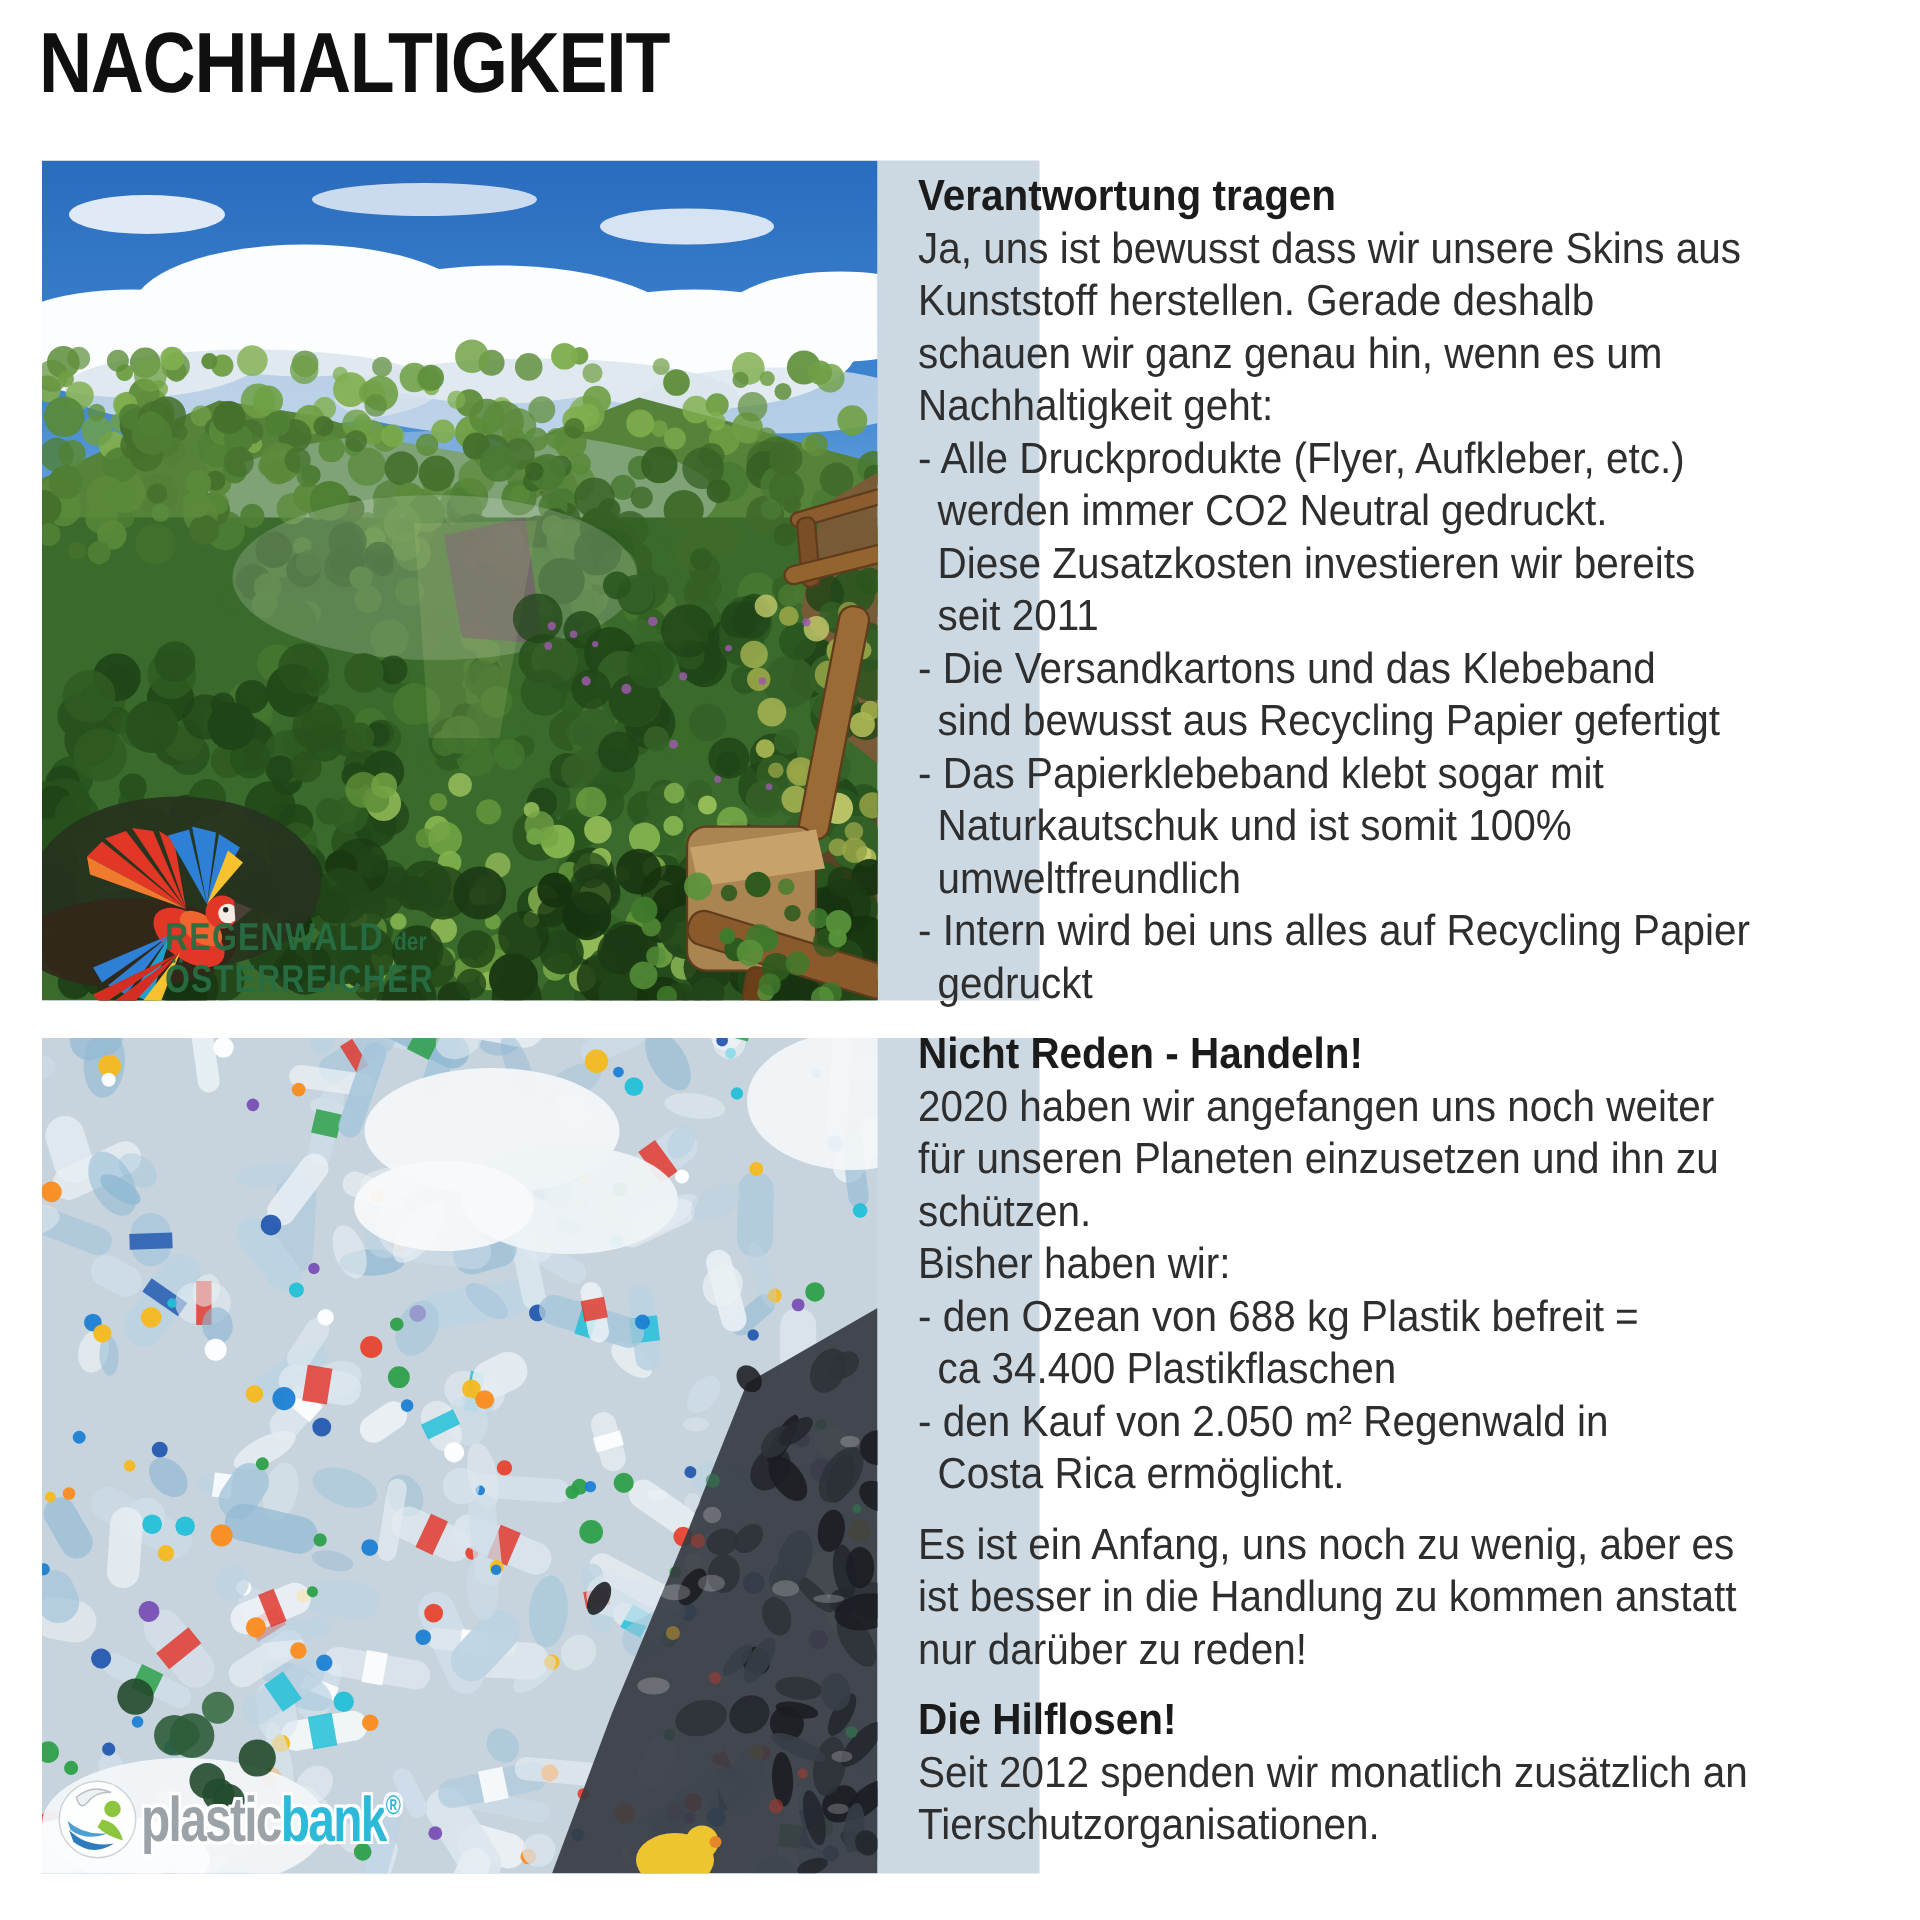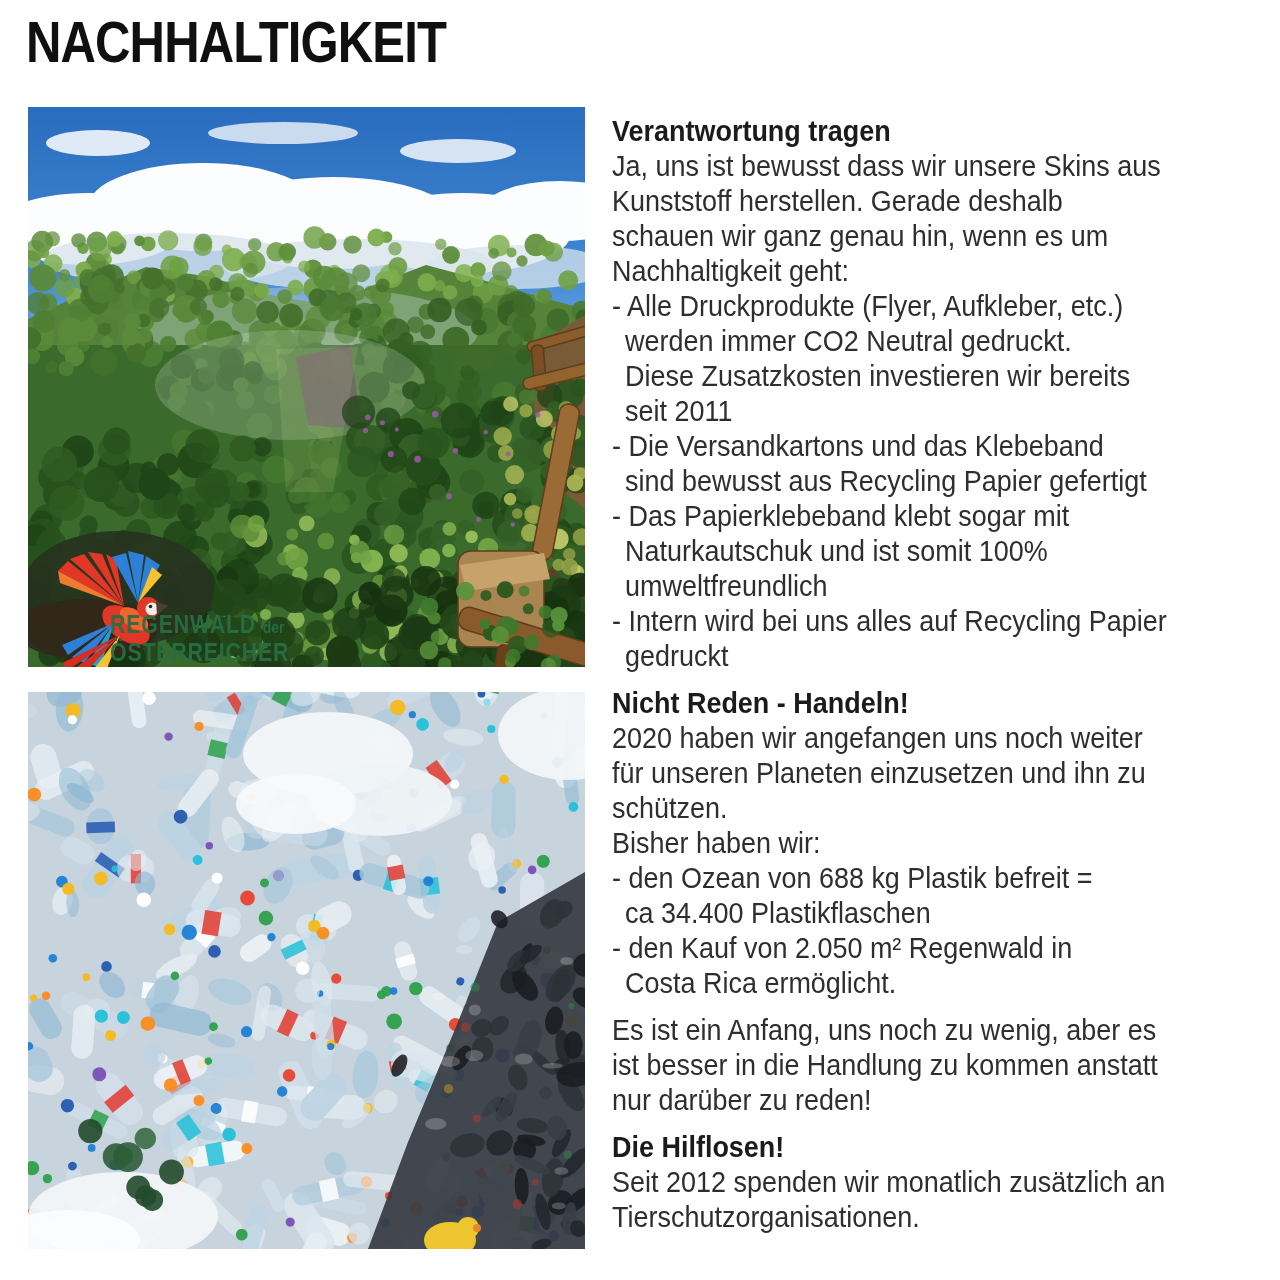--- a/index.html
+++ b/index.html
@@ -1,21 +1,21 @@
 <!DOCTYPE html>
 <html><head>
 <meta charset="utf-8">
 <style>
   html,body{margin:0;padding:0;}
   body{width:1280px;height:1280px;background:#ffffff;position:relative;
        font-family:"Liberation Sans",sans-serif;overflow:hidden;}
   .title{position:absolute;left:26px;top:14px;margin:0;font-size:57px;font-weight:700;
          color:#101010;letter-spacing:-1px;transform:scaleX(.86);transform-origin:0 0;
          white-space:nowrap;line-height:1.0;}
-  .photo{position:absolute;left:28px;width:557px;overflow:hidden;background:#ccd8e2;}
+  .photo{position:absolute;left:28px;width:665px;overflow:hidden;background:#ccd8e2;}
   .photo svg.scene{display:block;}
   .photo-rainforest{top:107px;height:560px;}
   .photo-plastic{top:692px;height:557px;}
   .parrot{position:absolute;left:26px;top:444px;}
   .rf-logo{position:absolute;left:82px;top:505px;color:rgba(39,110,67,.95);font-weight:700;
            transform:scaleX(.82);transform-origin:0 0;white-space:nowrap;line-height:24px;}
   .rf-l1,.rf-l2{font-size:26px;letter-spacing:1px;}
   .rf-der{font-size:17px;letter-spacing:0;}
   .pb-logo{position:absolute;left:10px;top:494px;display:flex;align-items:center;}
   .pb-text{font-size:42px;font-weight:700;letter-spacing:-1.5px;white-space:nowrap;
@@ -1972,20 +1972,31 @@
         <circle cx="100.0" cy="465.1" r="14.9" fill="#2e5d3a" opacity="0.9"></circle>
         <circle cx="96.0" cy="464.2" r="9.2" fill="#2e5d3a" opacity="0.9"></circle>
         <circle cx="117.7" cy="504.2" r="10.7" fill="#224a2c" opacity="0.9"></circle>
         <circle cx="88.2" cy="464.8" r="13.5" fill="#2e5d3a" opacity="0.9"></circle>
         <circle cx="62.3" cy="439.1" r="12.1" fill="#224a2c" opacity="0.9"></circle>
         <circle cx="143.5" cy="480.0" r="12.4" fill="#224a2c" opacity="0.9"></circle>
         <circle cx="124.3" cy="508.1" r="10.8" fill="#224a2c" opacity="0.9"></circle>
       </g>
   </svg>
 
+  <div class="pb-logo">
+    <svg width="54" height="54" viewBox="0 0 54 54">
+      <circle cx="27" cy="27" r="25.5" fill="#fdfefe" stroke="#ccd4da" stroke-width="1"></circle>
+      <path d="M8,34 Q20,46 38,43 Q24,52 11,42 Z" fill="#2d7bbd"></path>
+      <path d="M7,28 Q18,38 34,36 Q20,42 9,34 Z" fill="#4a9fd4"></path>
+      <circle cx="37" cy="20" r="5.5" fill="#8cc63f"></circle>
+      <path d="M30,27 Q41,29 44,41 Q33,38 27,32 Z" fill="#8cc63f"></path>
+      <path d="M13,12 Q24,3 36,9 Q26,8 20,16 Q15,21 13,12 Z" fill="#eef1f3" stroke="#b9c0c6" stroke-width="1"></path>
+    </svg>
+    <div class="pb-text"><span class="pb-word1">plastic</span><span class="pb-word2">bank</span><span class="pb-reg">®</span></div>
+  </div>
 </figure>
 
 <div class="content" id="content-col">
   <section class="block">
     <h2>Verantwortung tragen</h2>
     <div class="blk-lines">
         <div class="line">Ja, uns ist bewusst dass wir unsere Skins aus</div>
         <div class="line">Kunststoff herstellen. Gerade deshalb</div>
         <div class="line">schauen wir ganz genau hin, wenn es um</div>
         <div class="line">Nachhaltigkeit geht:</div>

